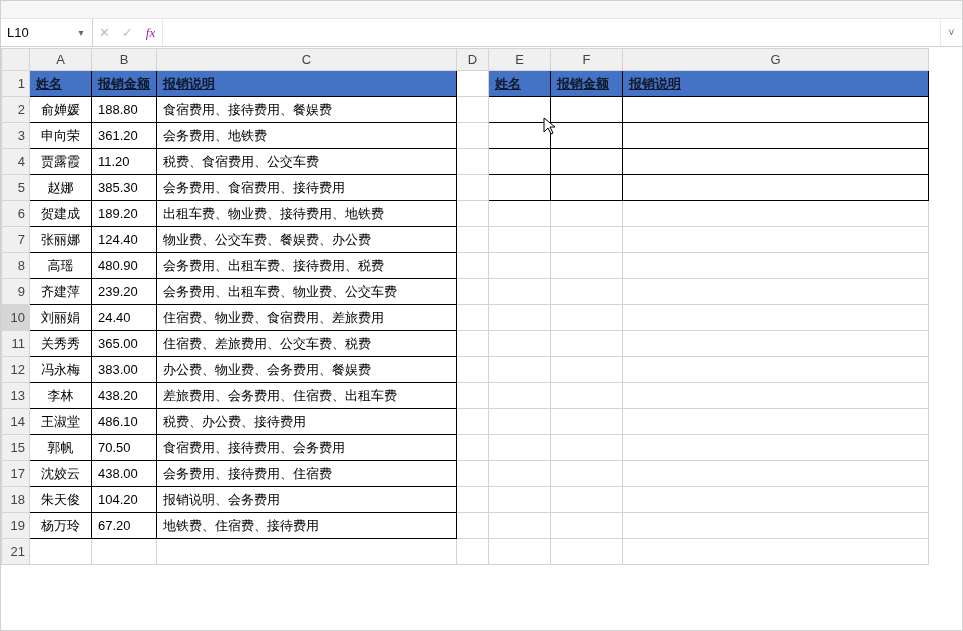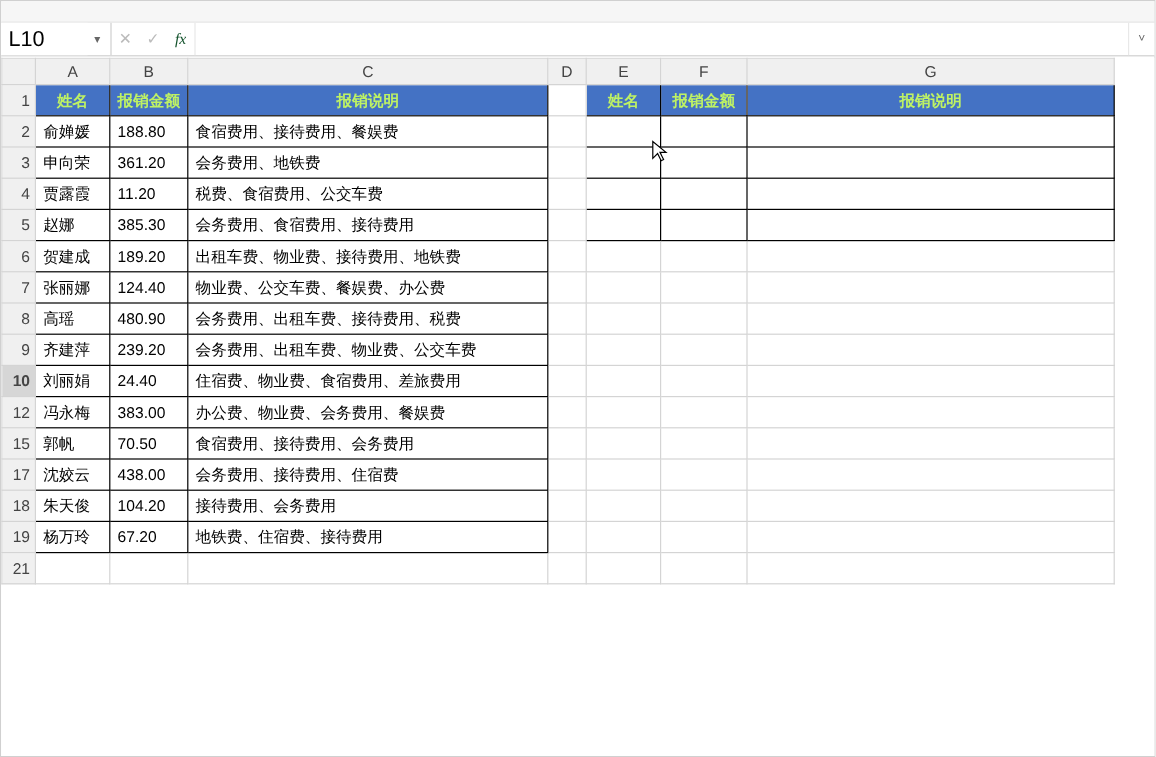--- a/index.html
+++ b/index.html
@@ -36,42 +36,42 @@
     border-right: 1px solid #d0d0d0;
     display: flex;
     align-items: center;
     position: relative;
   }
   .namebox input {
     border: none;
     width: 72px;
     height: 100%;
     padding: 0 6px;
-    font-size: 18px;
+    font-size: 13px;
     outline: none;
     background: #fff;
   }
   .namebox .dd {
     position: absolute;
     right: 4px;
     width: 14px; height: 14px;
     display: flex; align-items: center; justify-content: center;
     color: #666;
     font-size: 10px;
   }
   .fxbtns {
     width: 70px;
     display: flex;
     align-items: center;
     justify-content: space-around;
     color: #bbb;
     border-right: 1px solid #e8e8e8;
   }
   .fxbtns span { width: 16px; text-align: center; }
-  .fxbtns .fx { font-style: italic; font-family: Georgia, serif; color: #14532d; }
+  .fxbtns .fx { font-style: italic; font-family: Georgia, serif; color: #a21caf; }
   .formulabar {
     flex: 1;
     display: flex;
     align-items: center;
     padding: 0 4px;
   }
   .formulabar input {
     border: none;
     width: 100%;
     font-size: 13px;
@@ -123,30 +123,31 @@
   .cC { width: 300px; }
   .cD { width: 32px; }
   .cE { width: 62px; }
   .cF { width: 72px; }
   .cG { width: 306px; }
   
   .black-b { border: 1px solid #000 !important; }
 
   .hdrcell {
     background: #4472c4;
-    color: #bef264;
-    text-align: center;
+    color: #0f172a;
+    text-align: left;
     font-weight: bold;
     border: 1px solid #000 !important;
-  }
-  .ccenter { text-align: left; }
+    text-decoration: underline;
+  }
+  .ccenter { text-align: center; }
   .cright { text-align: left; }
   .cleft { text-align: left; }
 
-  .rowhdr.sel { background: #d6d6d6; font-weight: bold; }
+  .rowhdr.sel { background: #d6d6d6; }
 
   
   .cursor-arrow {
     position: absolute;
     width: 20px; height: 20px;
     pointer-events: none;
   }
   .cursor-arrow svg { width: 20px; height: 20px; }
 </style>
 </head>
@@ -282,30 +283,60 @@
             <th class="rowhdr sel">10</th>
             <td class="cell black-b ccenter">刘丽娟</td>
             <td class="cell black-b cright">24.40</td>
             <td class="cell black-b cleft">住宿费、物业费、食宿费用、差旅费用</td>
             <td class="cell"></td>
             <td class="cell"></td>
             <td class="cell"></td>
             <td class="cell"></td>
           </tr>
       <tr>
+            <th class="rowhdr">11</th>
+            <td class="cell black-b ccenter">关秀秀</td>
+            <td class="cell black-b cright">365.00</td>
+            <td class="cell black-b cleft">住宿费、差旅费用、公交车费、税费</td>
+            <td class="cell"></td>
+            <td class="cell"></td>
+            <td class="cell"></td>
+            <td class="cell"></td>
+          </tr>
+      <tr>
             <th class="rowhdr">12</th>
             <td class="cell black-b ccenter">冯永梅</td>
             <td class="cell black-b cright">383.00</td>
             <td class="cell black-b cleft">办公费、物业费、会务费用、餐娱费</td>
             <td class="cell"></td>
             <td class="cell"></td>
             <td class="cell"></td>
             <td class="cell"></td>
           </tr>
       <tr>
+            <th class="rowhdr">13</th>
+            <td class="cell black-b ccenter">李林</td>
+            <td class="cell black-b cright">438.20</td>
+            <td class="cell black-b cleft">差旅费用、会务费用、住宿费、出租车费</td>
+            <td class="cell"></td>
+            <td class="cell"></td>
+            <td class="cell"></td>
+            <td class="cell"></td>
+          </tr>
+      <tr>
+            <th class="rowhdr">14</th>
+            <td class="cell black-b ccenter">王淑堂</td>
+            <td class="cell black-b cright">486.10</td>
+            <td class="cell black-b cleft">税费、办公费、接待费用</td>
+            <td class="cell"></td>
+            <td class="cell"></td>
+            <td class="cell"></td>
+            <td class="cell"></td>
+          </tr>
+      <tr>
             <th class="rowhdr">15</th>
             <td class="cell black-b ccenter">郭帆</td>
             <td class="cell black-b cright">70.50</td>
             <td class="cell black-b cleft">食宿费用、接待费用、会务费用</td>
             <td class="cell"></td>
             <td class="cell"></td>
             <td class="cell"></td>
             <td class="cell"></td>
           </tr>
       <tr>
@@ -315,21 +346,21 @@
             <td class="cell black-b cleft">会务费用、接待费用、住宿费</td>
             <td class="cell"></td>
             <td class="cell"></td>
             <td class="cell"></td>
             <td class="cell"></td>
           </tr>
       <tr>
             <th class="rowhdr">18</th>
             <td class="cell black-b ccenter">朱天俊</td>
             <td class="cell black-b cright">104.20</td>
-            <td class="cell black-b cleft">接待费用、会务费用</td>
+            <td class="cell black-b cleft">报销说明、会务费用</td>
             <td class="cell"></td>
             <td class="cell"></td>
             <td class="cell"></td>
             <td class="cell"></td>
           </tr>
       <tr>
             <th class="rowhdr">19</th>
             <td class="cell black-b ccenter">杨万玲</td>
             <td class="cell black-b cright">67.20</td>
             <td class="cell black-b cleft">地铁费、住宿费、接待费用</td>

